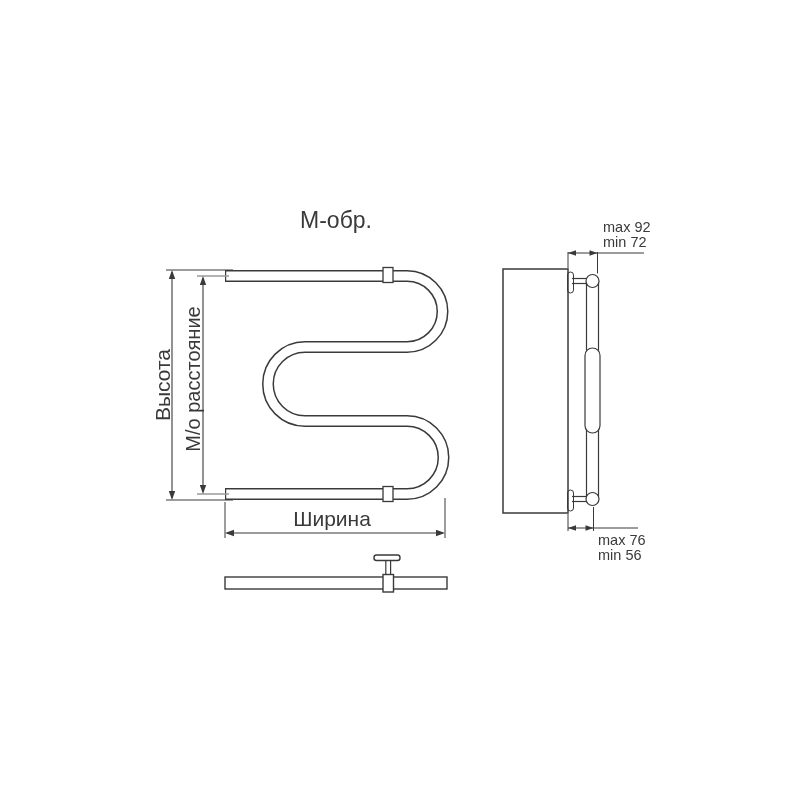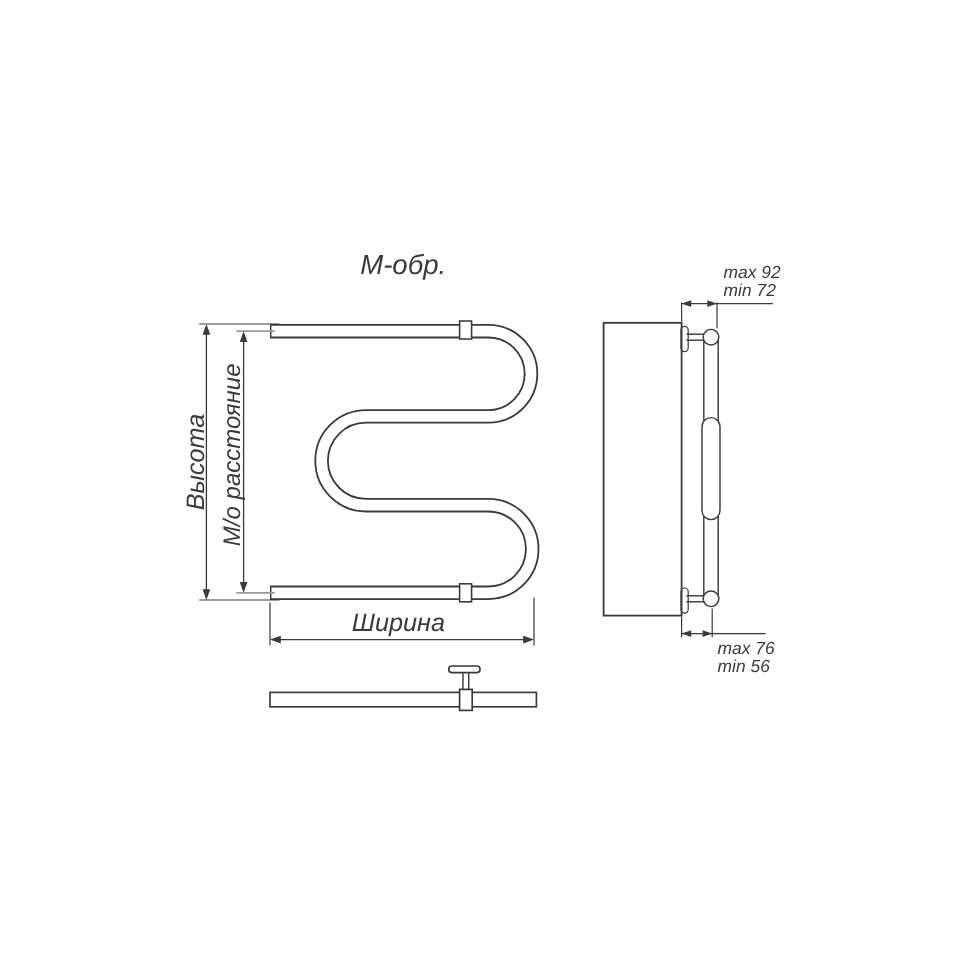--- a/index.html
+++ b/index.html
@@ -1,16 +1,16 @@
 <!DOCTYPE html>
 <html style="--line: #3a3a3a; --bg: #ffffff;"><head>
 <meta charset="utf-8">
 <style>
   html,body { margin:0; padding:0; background:#ffffff; }
-  .stage { position:relative; width:800px; height:800px; background:var(--bg,#fff); overflow:hidden;font-style:italic; }
+  .stage { position:relative; width:800px; height:800px; background:var(--bg,#fff); overflow:hidden; }
   svg { display:block; }
   .ln   { stroke: var(--line,#3a3a3a); fill:none; }
   .wfill{ fill:#ffffff; }
   .arr  { fill: var(--line,#3a3a3a); stroke:none; }
   .extg { stroke:#9a9a9a; fill:none; }
   text  { fill: var(--line,#3a3a3a); font-family:"Liberation Sans","DejaVu Sans",sans-serif; }
   .title-txt { font-size:23px; }
   .lbl-lg { font-size:21px; }
   .lbl-md { font-size:20px; }
   .lbl-sm { font-size:14.5px; }

